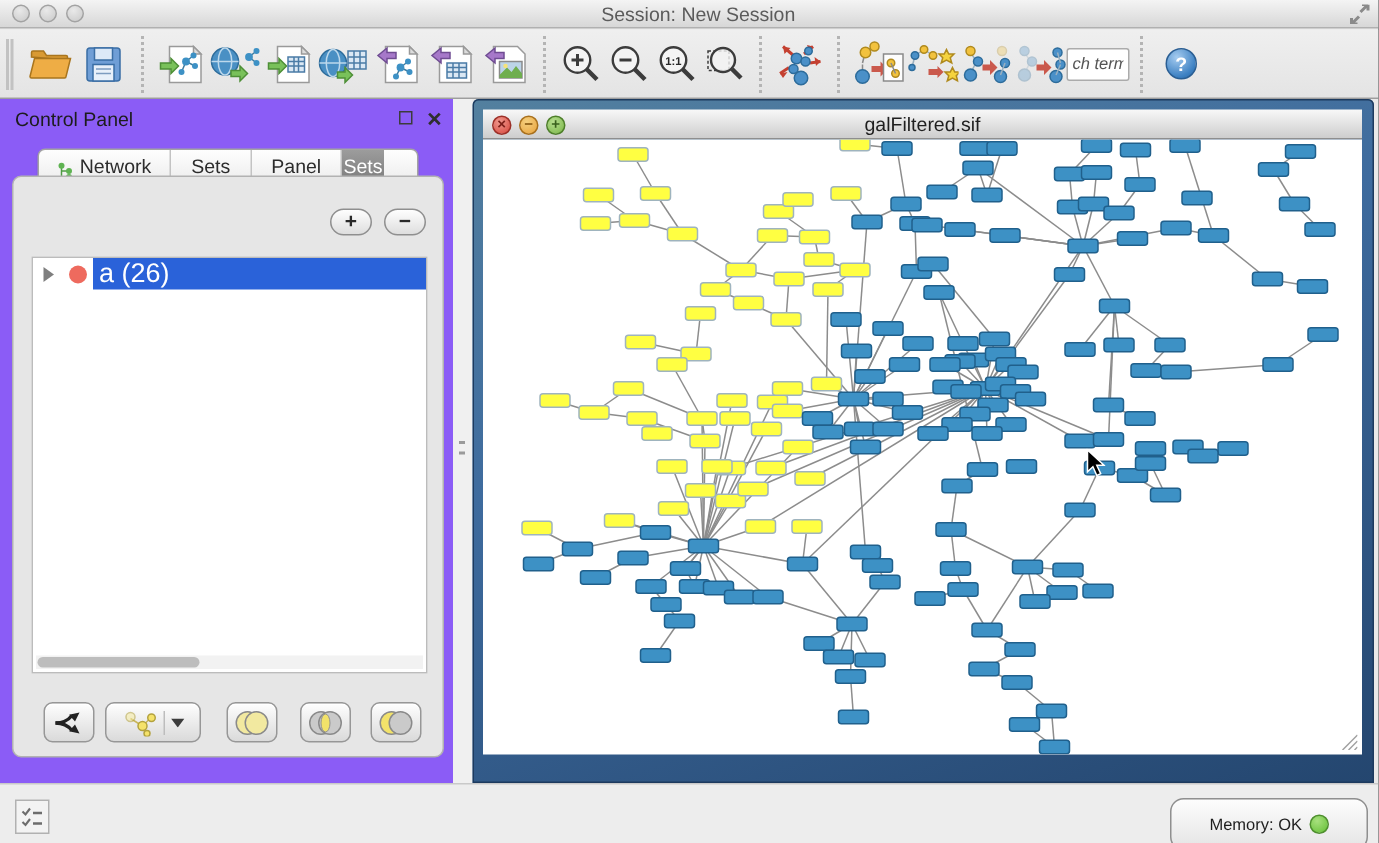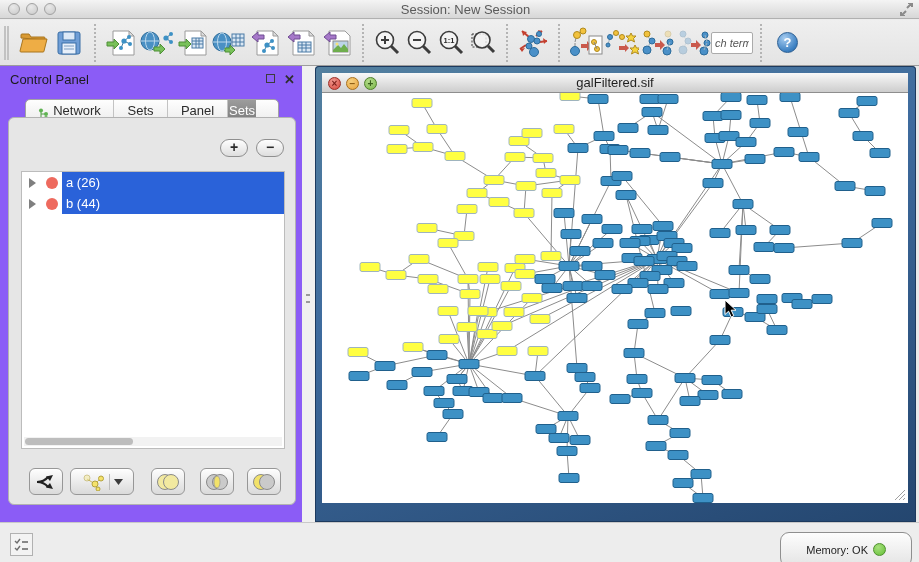--- a/index.html
+++ b/index.html
@@ -52,21 +52,21 @@
   .mini-btn{position:absolute;top:21px;width:28px;height:18px;border-radius:9px;
     border:1px solid #8f8f8f;background:linear-gradient(#fefefe,#dedede);
     font-weight:bold;font-size:14px;line-height:15px;text-align:center;color:#2a2a2a;}
   .setlist{position:absolute;left:12px;top:53px;width:264px;height:278px;background:#fff;
     border:1px solid #bcbcbc;overflow:hidden;}
   .setrow{position:relative;height:21px;}
   .setrow .hl{position:absolute;left:40px;right:0;top:0;bottom:0;}
   .setrow .tri{position:absolute;left:7px;top:5.5px;width:0;height:0;
     border-left:7px solid #7f7f7f;border-top:5px solid transparent;border-bottom:5px solid transparent;}
   .setrow .dot{position:absolute;left:24px;top:4.5px;width:12px;height:12px;border-radius:50%;}
-  .setrow .lbl{position:absolute;left:44px;top:0;line-height:21px;color:#fff;font-size:13px;}
+  .setrow .lbl{position:absolute;left:44px;top:0;line-height:21px;color:#fff;font-size:18px;}
   .hscroll{position:absolute;left:2px;bottom:2px;right:2px;height:9px;background:#f2f2f2;}
   .hscroll .thumb{position:absolute;left:1px;top:1px;width:108px;height:7px;
     background:#bdbdbd;border-radius:4px;}
   .act-btn{position:absolute;top:350px;height:27px;border:1px solid #979797;border-radius:6px;
     background:linear-gradient(#fefefe,#dadada);box-shadow:inset 0 1px 0 #fff;
     display:flex;align-items:center;justify-content:center;}
 
   
   .gutter{position:absolute;left:302px;top:66px;width:13px;height:456px;background:#f0f0f0;}
   .gutter .grip{position:absolute;left:4px;top:228px;width:4px;height:9px;
@@ -396,26 +396,20 @@
     <div class="panel">
       <div class="mini-btn" style="right:47px">+</div>
       <div class="mini-btn" style="right:11px">−</div>
 
       <div class="setlist">
         <div class="setrow">
           <span class="hl" style="background: rgb(42, 98, 217);"></span>
           <span class="tri"></span>
           <span class="dot" style="background: rgb(238, 106, 94);"></span>
           <span class="lbl">a (26)</span>
-        </div>
-        <div class="setrow">
-          <span class="hl" style="background: rgb(42, 98, 217);"></span>
-          <span class="tri"></span>
-          <span class="dot" style="background: rgb(238, 106, 94);"></span>
-          <span class="lbl">b (44)</span>
         </div>
         <div class="hscroll">
           <div class="thumb"></div>
         </div>
       </div>
 
       <div class="act-btn" style="left:20px;width:34px">
         <svg width="22" height="18">
           <path d="M2 9 Q9 9 13 4" fill="none" stroke="#222" stroke-width="2.2"></path>
           <path d="M2 9 Q9 9 13 14" fill="none" stroke="#222" stroke-width="2.2"></path>

